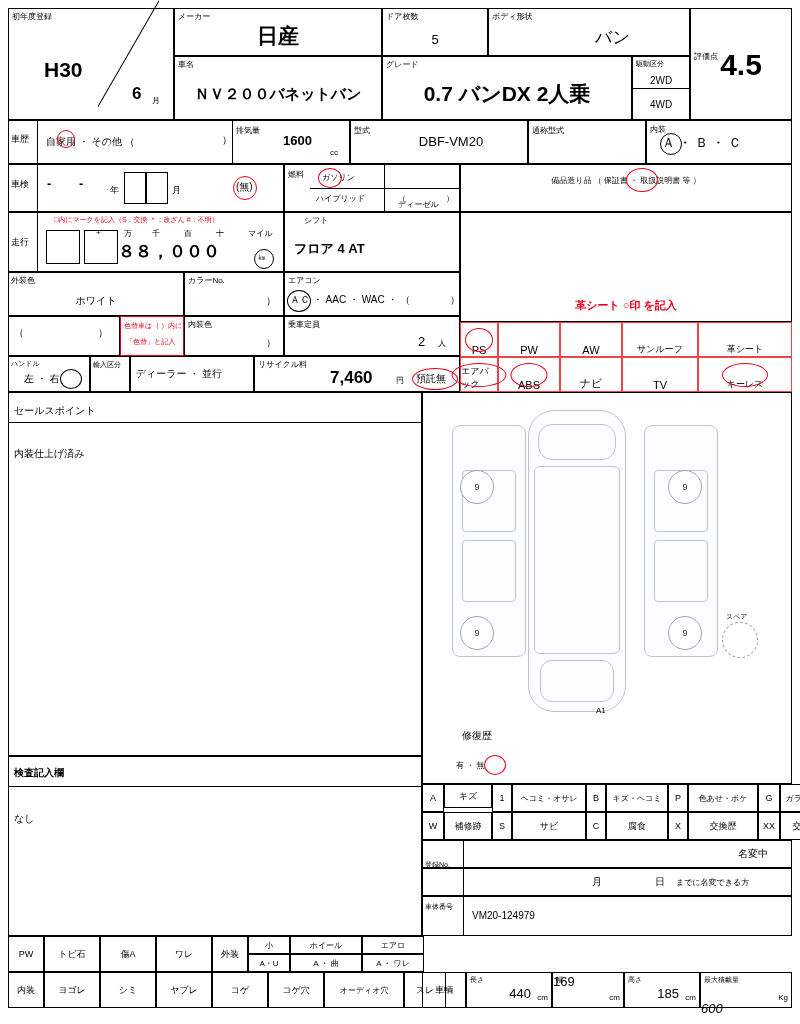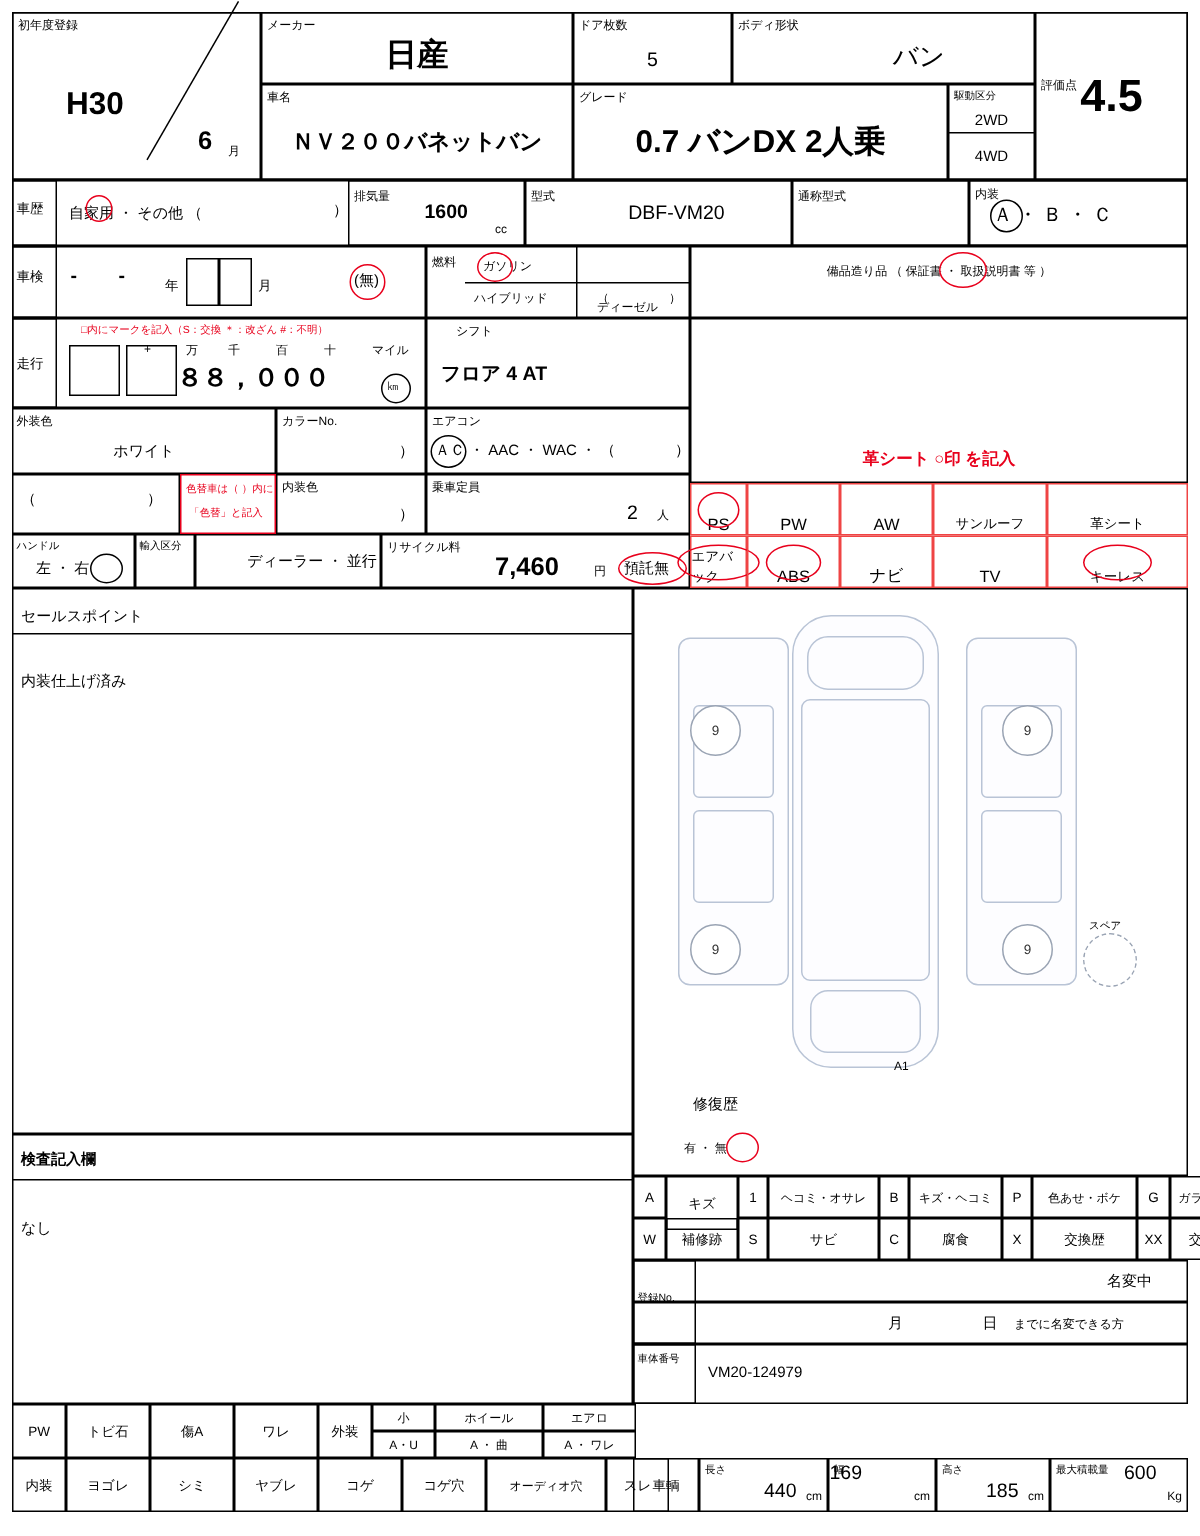--- a/index.html
+++ b/index.html
@@ -180,21 +180,21 @@
 
   <div class="bx" style="left:8px;top:356px;width:82px;height:36px;"></div>
   <div class="lbl" style="left:11px;top:359px;font-size:7px;">ハンドル</div>
   <div class="val md" style="left:24px;top:372px;">左 ・ 右</div>
   <div class="circ" style="left:60px;top:369px;width:20px;height:18px;"></div>
 
   <div class="bx" style="left:90px;top:356px;width:40px;height:36px;"></div>
   <div class="lbl" style="left:93px;top:360px;font-size:7px;line-height:9px;width:36px;">輸入区分</div>
 
   <div class="bx" style="left:130px;top:356px;width:124px;height:36px;"></div>
-  <div class="val md ctr" style="left:146px;top:366px;width:124px;height:16px;">ディーラー ・  並行</div>
+  <div class="val md ctr" style="left:117px;top:366px;width:124px;height:16px;">ディーラー ・  並行</div>
 
   <div class="bx" style="left:254px;top:356px;width:206px;height:36px;"></div>
   <div class="lbl" style="left:258px;top:359px;">リサイクル料</div>
   <div class="val b" style="left:330px;top:368px;font-size:17px;">7,460</div>
   <div class="lbl" style="left:396px;top:375px;">円</div>
   <div class="val md" style="left:416px;top:372px;">預託無</div>
   <div class="redcirc" style="left:412px;top:368px;width:44px;height:20px;"></div>
 
   <div id="equip-grid">
       <div class="eq" style="left: 460px; top: 322px; width: 38px; height: 35px; position: absolute;">
@@ -273,21 +273,21 @@
 
   <div class="val sm" style="left:726px;top:612px;font-size:7px;">スペア</div>
   <div class="dash" style="left:722px;top:622px;width:34px;height:34px;"></div>
 
   <div class="val md" style="left:462px;top:729px;">修復歴</div>
   <div class="val sm" style="left:456px;top:760px;">有 ・ 無</div>
   <div class="redcirc" style="left:484px;top:755px;width:20px;height:18px;"></div>
 
   <div id="legend">
       <div class="grid-cell" style="left: 422px; top: 784px; width: 22px; height: 28px; font-size: 9px;">A</div>
-      <div class="grid-cell" style="left: 444px; top: 784px; width: 48px; height: 36px; font-size: 9px;">キズ</div>
+      <div class="grid-cell" style="left: 444px; top: 784px; width: 48px; height: 24px; font-size: 9px;">キズ</div>
       <div class="grid-cell" style="left: 492px; top: 784px; width: 20px; height: 28px; font-size: 9px;">1</div>
       <div class="grid-cell" style="left: 512px; top: 784px; width: 74px; height: 28px; font-size: 8px;">ヘコミ・オサレ</div>
       <div class="grid-cell" style="left: 586px; top: 784px; width: 20px; height: 28px; font-size: 9px;">B</div>
       <div class="grid-cell" style="left: 606px; top: 784px; width: 62px; height: 28px; font-size: 8px;">キズ・ヘコミ</div>
       <div class="grid-cell" style="left: 668px; top: 784px; width: 20px; height: 28px; font-size: 9px;">P</div>
       <div class="grid-cell" style="left: 688px; top: 784px; width: 70px; height: 28px; font-size: 8px;">色あせ・ボケ</div>
       <div class="grid-cell" style="left: 758px; top: 784px; width: 22px; height: 28px; font-size: 9px;">G</div>
       <div class="grid-cell" style="left: 780px; top: 784px; width: 52px; height: 28px; font-size: 8px;">ガラスキズ</div>
       <div class="grid-cell" style="left: 422px; top: 812px; width: 22px; height: 28px; font-size: 9px;">W</div>
       <div class="grid-cell" style="left: 444px; top: 812px; width: 48px; height: 28px; font-size: 9px;">補修跡</div>
@@ -347,18 +347,18 @@
         <div style="position: absolute; left: 0px; top: 1px; width: 50px; text-align: left; font-size: 13px;">169</div>
         <div style="position: absolute; right: 3px; top: 20px; font-size: 8px;">cm</div>
       </div>
       <div class="grid-cell" style="left: 624px; top: 972px; width: 76px; height: 36px; font-size: 9px; display: block; position: absolute;">
         <div style="position: absolute; left: 3px; top: 2px; font-size: 7px;">高さ</div>
         <div style="position: absolute; left: 0px; top: 13px; width: 54px; text-align: right; font-size: 13px;">185</div>
         <div style="position: absolute; right: 3px; top: 20px; font-size: 8px;">cm</div>
       </div>
       <div class="grid-cell" style="left: 700px; top: 972px; width: 92px; height: 36px; font-size: 9px; display: block; position: absolute;">
         <div style="position: absolute; left: 3px; top: 2px; font-size: 7px;">最大積載量</div>
-        <div style="position: absolute; left: 0px; top: 1px; width: 70px; text-align: right; font-size: 13px;">600</div>
+        <div style="position: absolute; left: 0px; top: 28px; width: 70px; text-align: left; font-size: 13px; font-style: italic;">600</div>
         <div style="position: absolute; right: 3px; top: 20px; font-size: 8px;">Kg</div>
       </div>
     </div>
 
 </div>
 
 </body></html>

